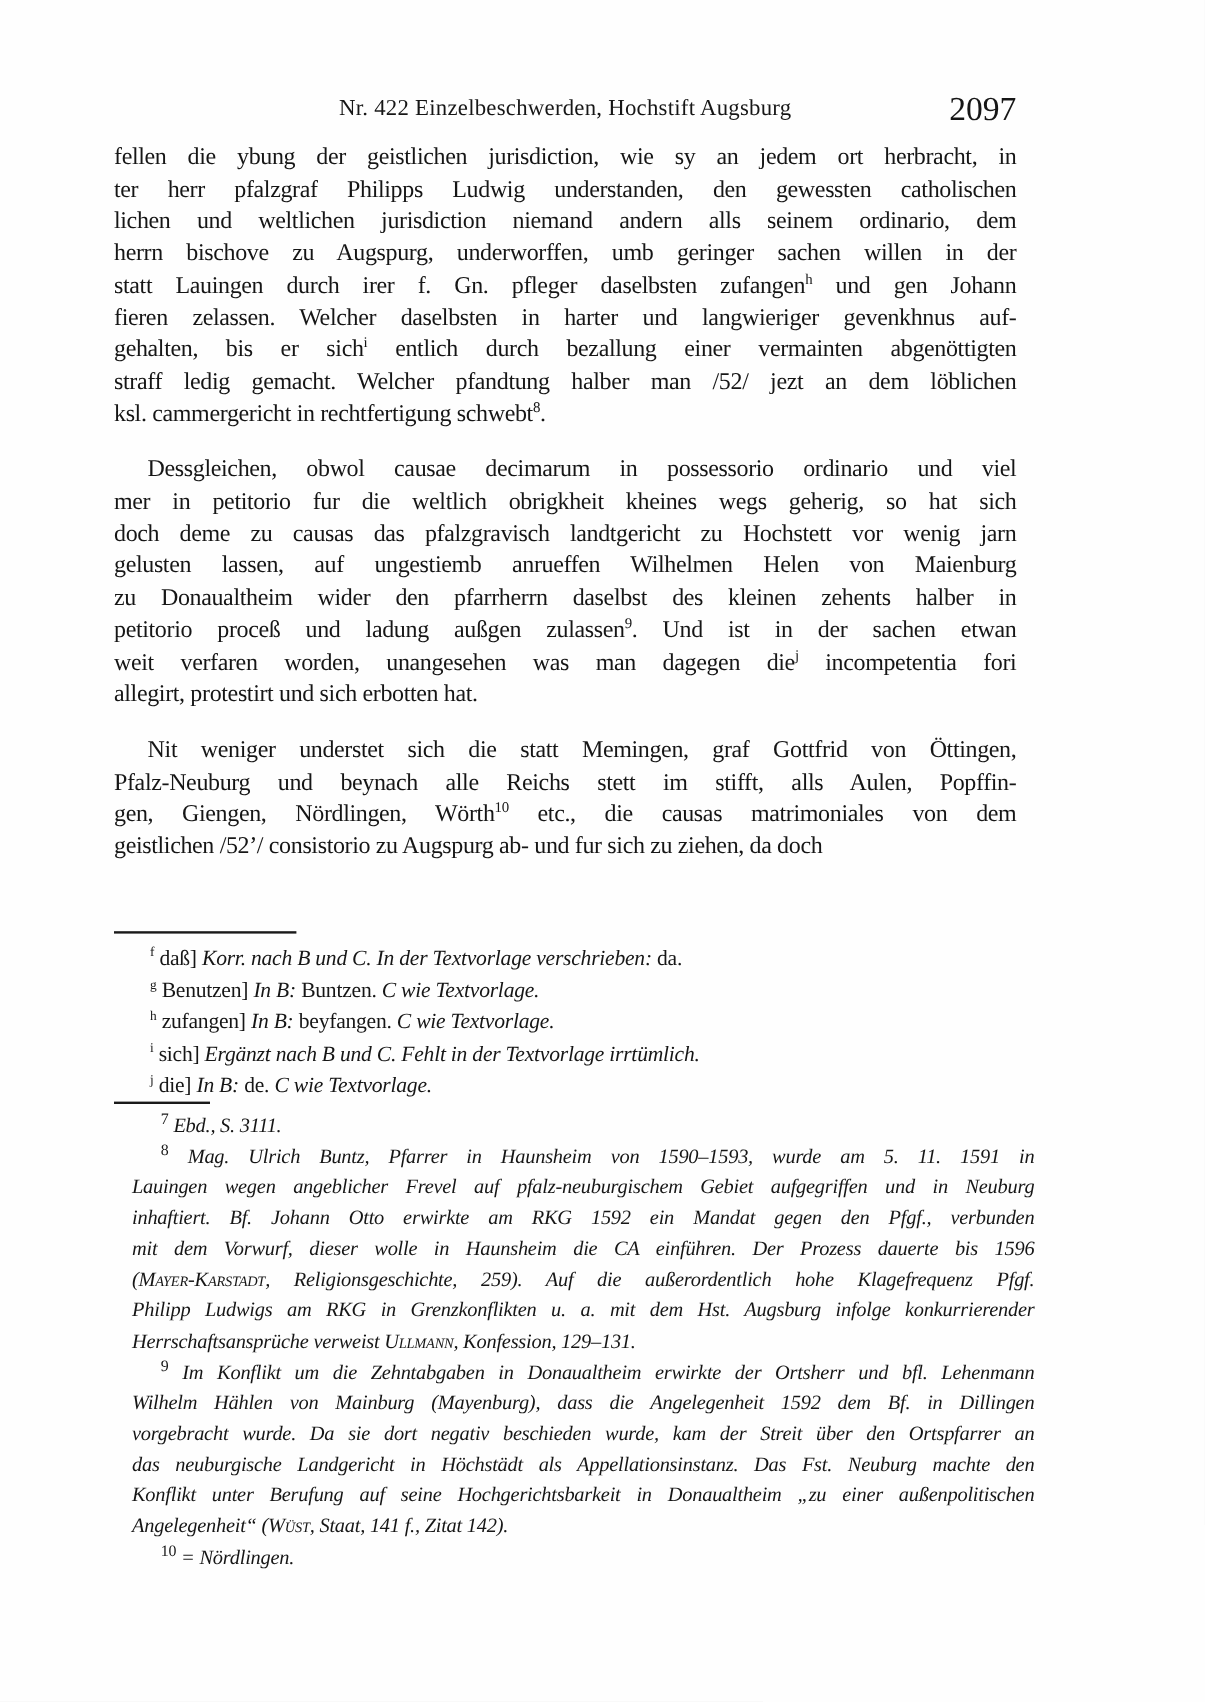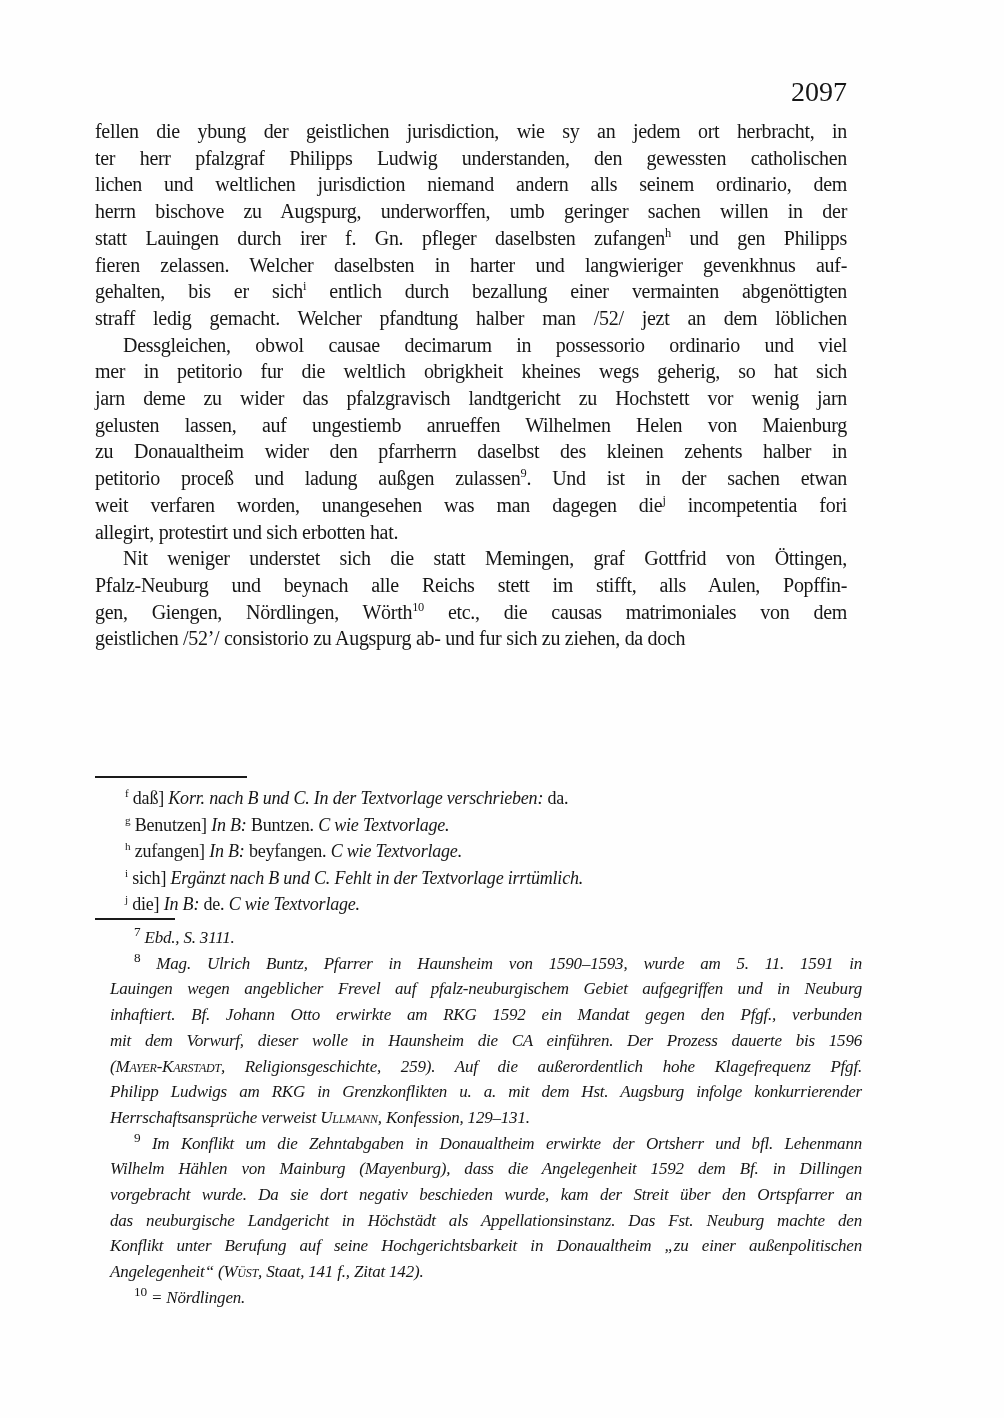--- a/index.html
+++ b/index.html
@@ -33,21 +33,21 @@
   }
   .body-text {
     position: absolute;
     top: 118px; left: 95px; width: 752px;
     font-size: 20px;
     line-height: 26.7px;
     letter-spacing: -0.3px;
   }
   .jline { text-align: justify; text-align-last: justify; }
   .jline.last { text-align-last: left; }
-  .body-text .jline.indent { padding-left: 28px; }
+  .body-text .jline.indent { padding-left: 28px; margin-top: 20px; }
   .rule { position: absolute; left: 95px; border-top: 2px solid #1a1a1a; }
   .rule-letters { top: 776px; width: 152px; }
   .rule-numbers { top: 918px; width: 80px; }
   .letter-footnotes {
     position: absolute;
     top: 785px; left: 95px; width: 752px;
     font-size: 18px;
     line-height: 26.5px;
     letter-spacing: -0.2px;
   }
@@ -68,38 +68,40 @@
   }
   .numbered-footnotes .sup { font-size: 0.78em; }
   .i { font-style: italic; }
   .isc { font-style: italic; font-variant: small-caps; }
 </style>
 </head>
 <body>
 
 <div class="page">
   <header class="running-header">
+    <div class="running-head-title">Nr. 422 Einzelbeschwerden, Hochstift Augsburg</div>
     <div class="page-number">2097</div>
   </header>
 
   <main class="body-text">
       <div class="para">
         <div class="jline"><span>fellen die ybung der geistlichen jurisdiction, wie sy an jedem ort herbracht, in</span></div>
         <div class="jline"><span>ter herr pfalzgraf Philipps Ludwig understanden, den gewessten catholischen</span></div>
         <div class="jline"><span>lichen und weltlichen jurisdiction niemand andern alls seinem ordinario, dem</span></div>
         <div class="jline"><span>herrn bischove zu Augspurg, underworffen, umb geringer sachen willen in der</span></div>
-        <div class="jline"><span>statt Lauingen durch irer f. Gn. pfleger daselbsten zufangen</span><span class="sup">h</span><span> und gen Philipps</span></div>
+        <div class="jline"><span>statt Lauingen durch irer f. Gn. pfleger daselbsten zufangen</span><span class="sup">h</span><span> und gen Johann</span></div>
         <div class="jline"><span>fieren zelassen. Welcher daselbsten in harter und langwieriger gevenkhnus auf-</span></div>
         <div class="jline"><span>gehalten, bis er sich</span><span class="sup">i</span><span> entlich durch bezallung einer vermainten abgenöttigten</span></div>
         <div class="jline"><span>straff ledig gemacht. Welcher pfandtung halber man /52/ jezt an dem löblichen</span></div>
+        <div class="jline last"><span>ksl. cammergericht in rechtfertigung schwebt</span><span class="sup">8</span><span>.</span></div>
       </div>
       <div class="para">
         <div class="jline indent"><span>Dessgleichen, obwol causae decimarum in possessorio ordinario und viel</span></div>
         <div class="jline"><span>mer in petitorio fur die weltlich obrigkheit kheines wegs geherig, so hat sich</span></div>
-        <div class="jline"><span>jarn deme zu wider das pfalzgravisch landtgericht zu Hochstett vor wenig jarn</span></div>
+        <div class="jline"><span>doch deme zu causas das pfalzgravisch landtgericht zu Hochstett vor wenig jarn</span></div>
         <div class="jline"><span>gelusten lassen, auf ungestiemb anrueffen Wilhelmen Helen von Maienburg</span></div>
         <div class="jline"><span>zu Donaualtheim wider den pfarrherrn daselbst des kleinen zehents halber in</span></div>
         <div class="jline"><span>petitorio proceß und ladung außgen zulassen</span><span class="sup">9</span><span>. Und ist in der sachen etwan</span></div>
         <div class="jline"><span>weit verfaren worden, unangesehen was man dagegen die</span><span class="sup">j</span><span> incompetentia fori</span></div>
         <div class="jline last"><span>allegirt, protestirt und sich erbotten hat.</span></div>
       </div>
       <div class="para">
         <div class="jline indent"><span>Nit weniger understet sich die statt Memingen, graf Gottfrid von Öttingen,</span></div>
         <div class="jline"><span>Pfalz-Neuburg und beynach alle Reichs stett im stifft, alls Aulen, Popffin-</span></div>
         <div class="jline"><span>gen, Giengen, Nördlingen, Wörth</span><span class="sup">10</span><span> etc., die causas matrimoniales von dem</span></div>

